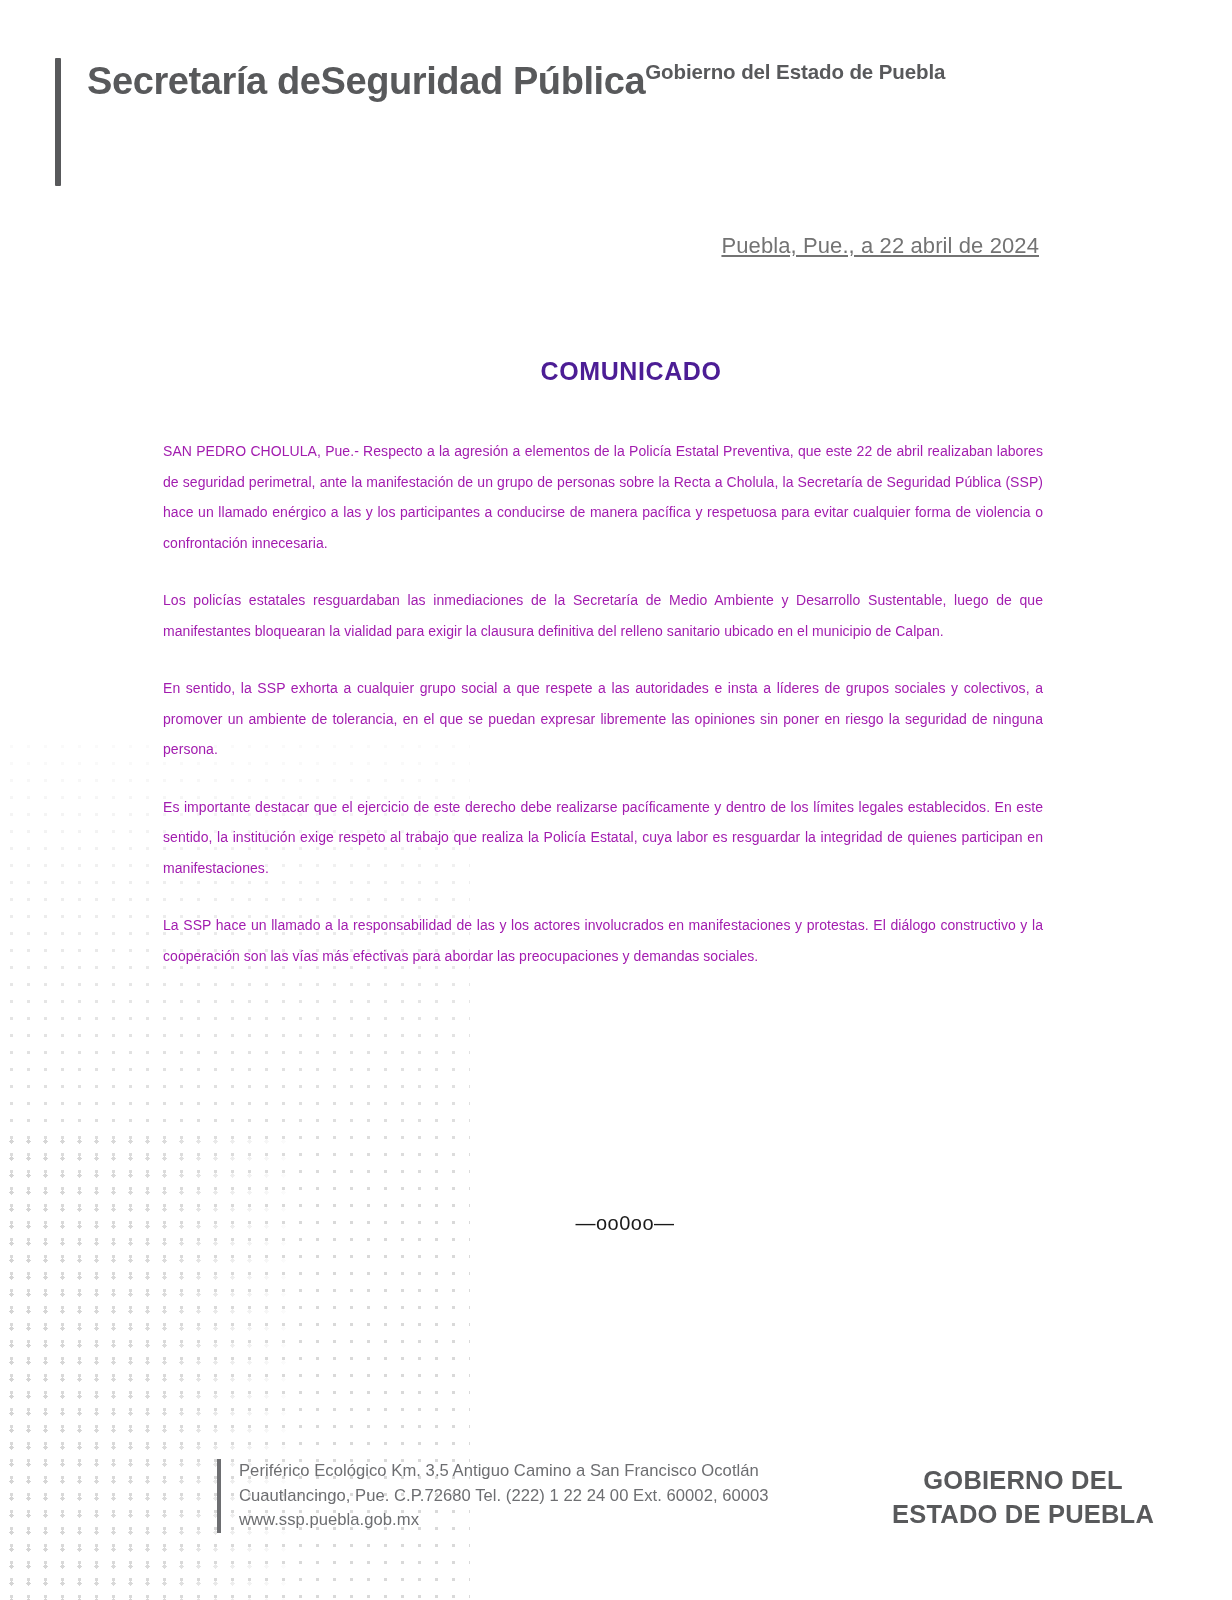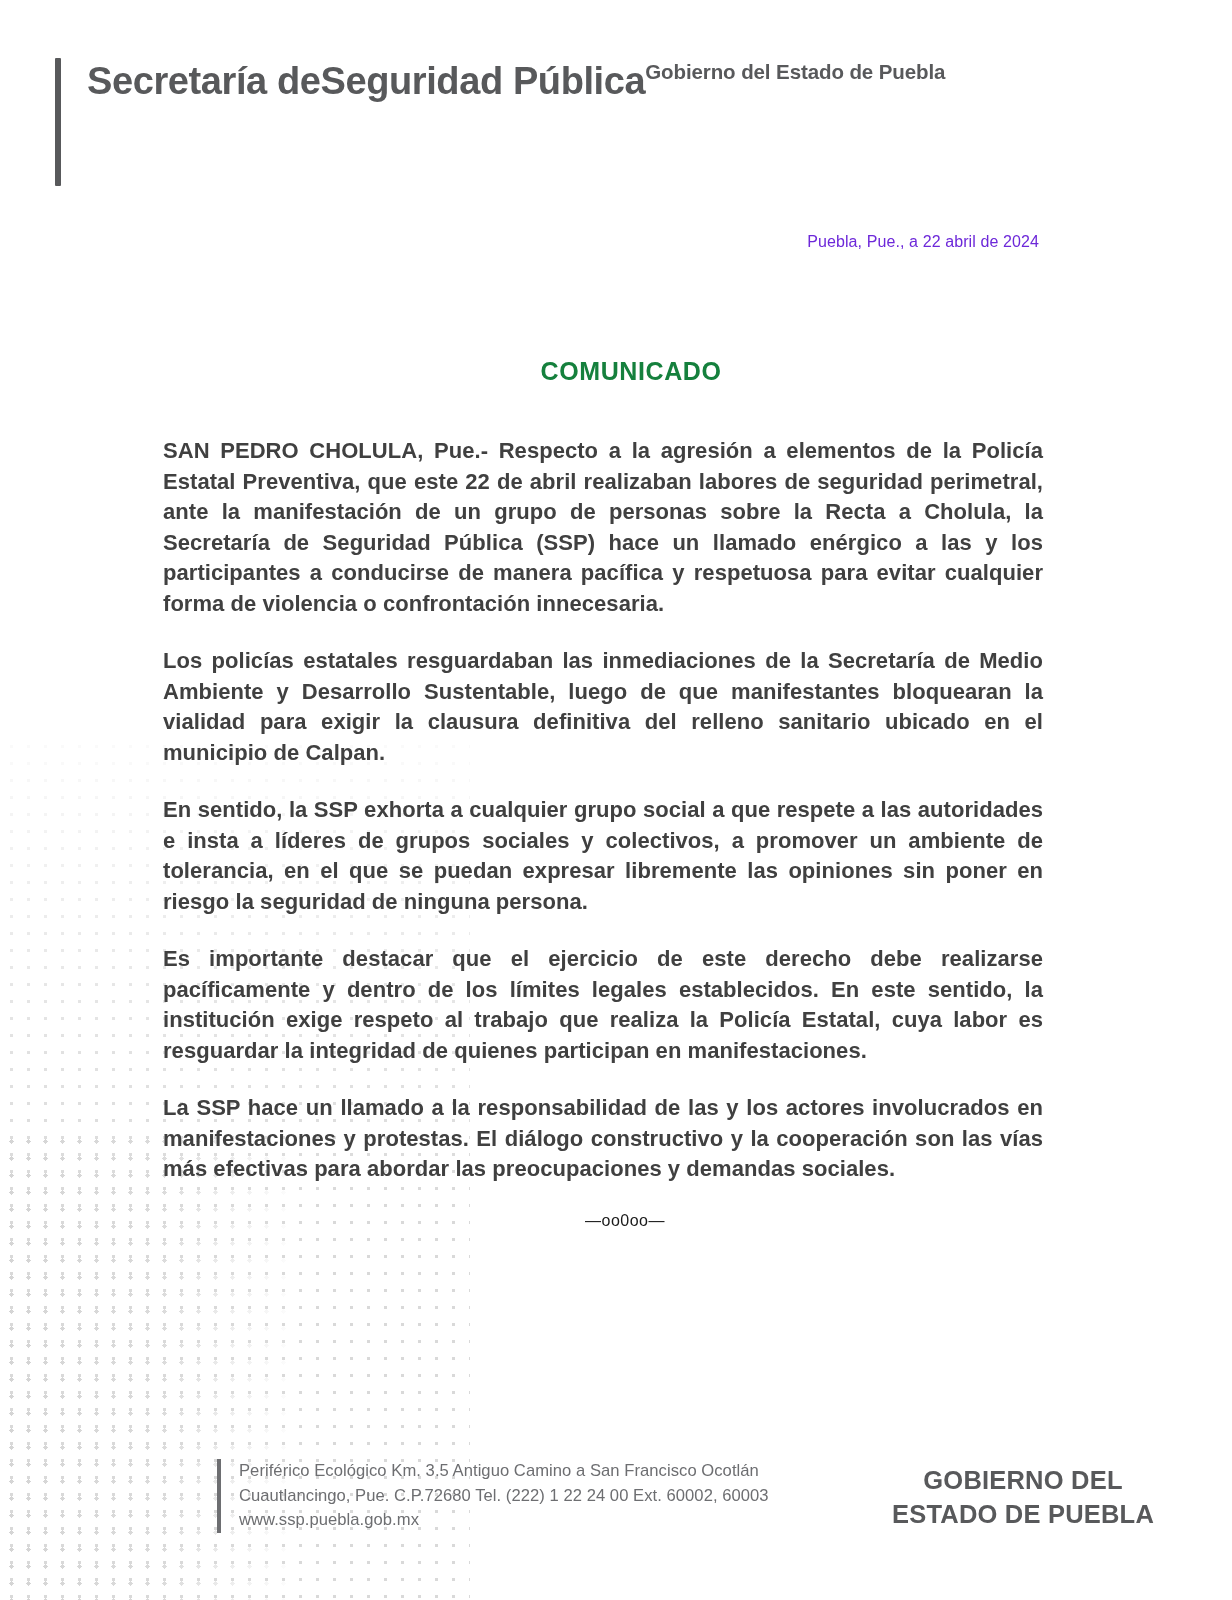--- a/index.html
+++ b/index.html
@@ -80,66 +80,66 @@
     color: #58595b;
     letter-spacing: -0.1px;
     margin-top: 0;
   }
 
   
   .date {
     position: absolute;
     right: 193px;
     top: 233px;
-    font-size: 16px;
-    color: #6d28d9;
+    font-size: 22px;
+    color: #737373;
     letter-spacing: 0.1px;
     white-space: nowrap;
+    text-decoration: underline;
   }
 
   
   .title {
     position: absolute;
     left: 0;
     right: 0;
     top: 357px;
     text-align: center;
     font-size: 25px;
     font-weight: bold;
-    color: #15803d;
+    color: #4c1d95;
     letter-spacing: 0.6px;
   }
   .title-inner { margin-left: 30px; }
 
   
   .body {
     position: absolute;
     left: 163px;
     top: 436px;
     width: 880px;
   }
   .body p {
     margin: 0 0 27px 0;
-    font-size: 22px;
+    font-size: 14px;
     line-height: 30.5px;
-    color: #404040;
+    color: #a21caf;
     text-align: justify;
     text-justify: inter-word;
     letter-spacing: 0.05px;
-    font-weight: bold;
   }
   .body p:last-child { margin-bottom: 0; }
 
   .closing {
     position: absolute;
     left: 0;
     right: 0;
     top: 1212px;
     text-align: center;
-    font-size: 16px;
+    font-size: 20px;
     color: #1a1a1a;
     letter-spacing: 0.5px;
   }
   .closing-inner { margin-left: 18px; }
 
   
   .footer-address {
     position: absolute;
     left: 193px;
     top: 1459px;

